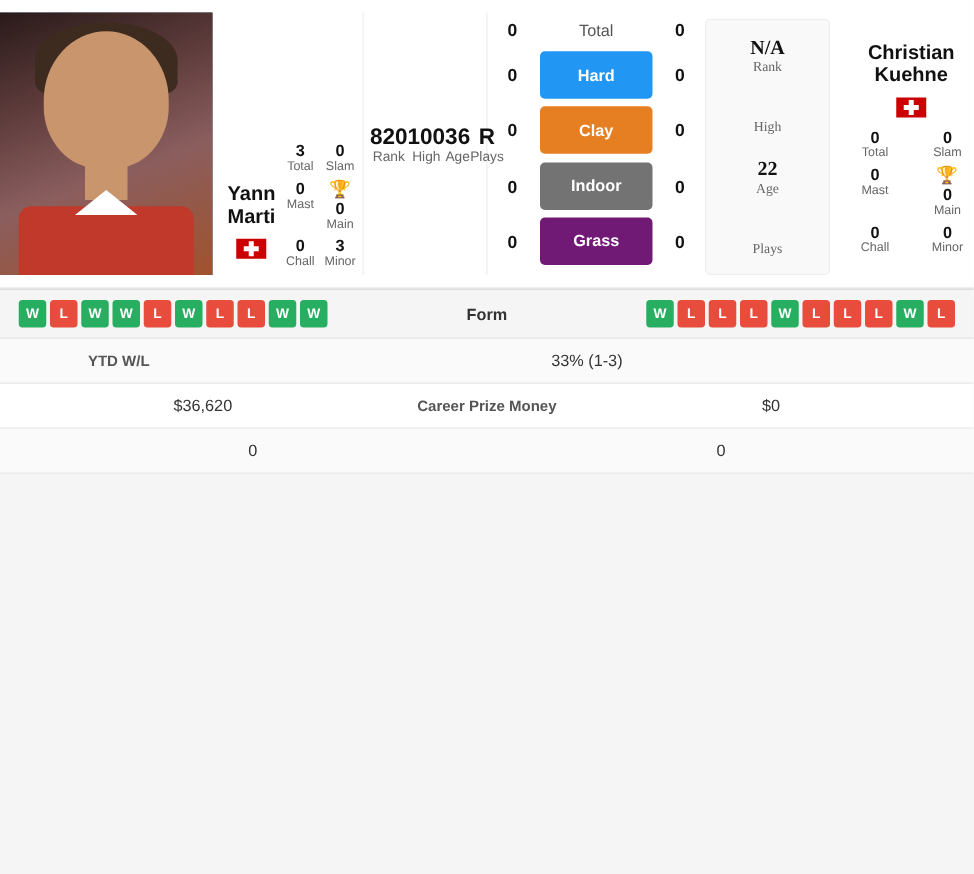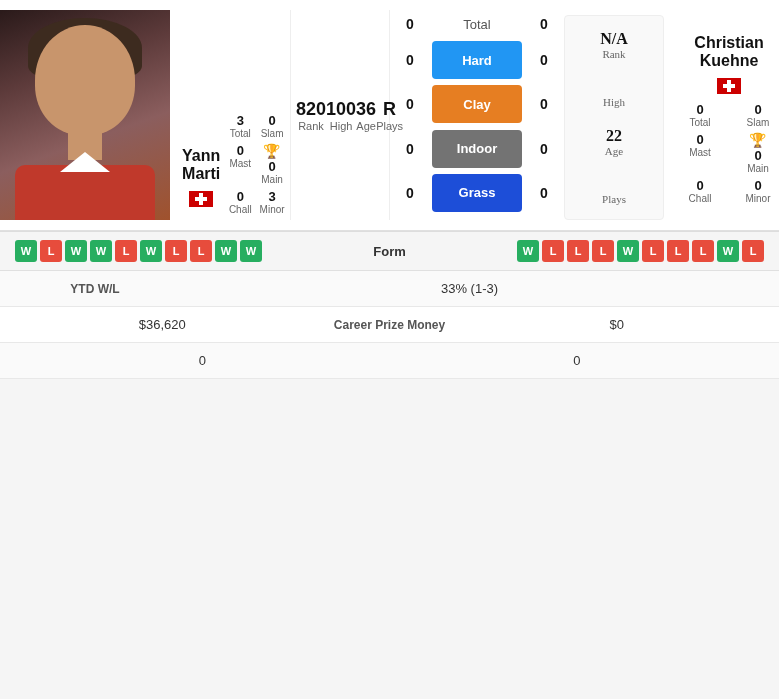--- a/index.html
+++ b/index.html
@@ -195,21 +195,21 @@
       display: flex;
       align-items: center;
       justify-content: center;
       color: #fff;
       font-weight: bold;
       font-size: 13px;
     }
     .surface-hard { background: #2196f3; }
     .surface-clay { background: #e67e22; }
     .surface-indoor { background: #737373; }
-    .surface-grass { background: #1d4ed8; }
+    .surface-grass { background: #701a75; }
 
     .total-row {
       display: flex;
       align-items: center;
       gap: 12px;
       margin-bottom: 5px;
     }
     .total-label {
       font-size: 13px;
       color: #555;

